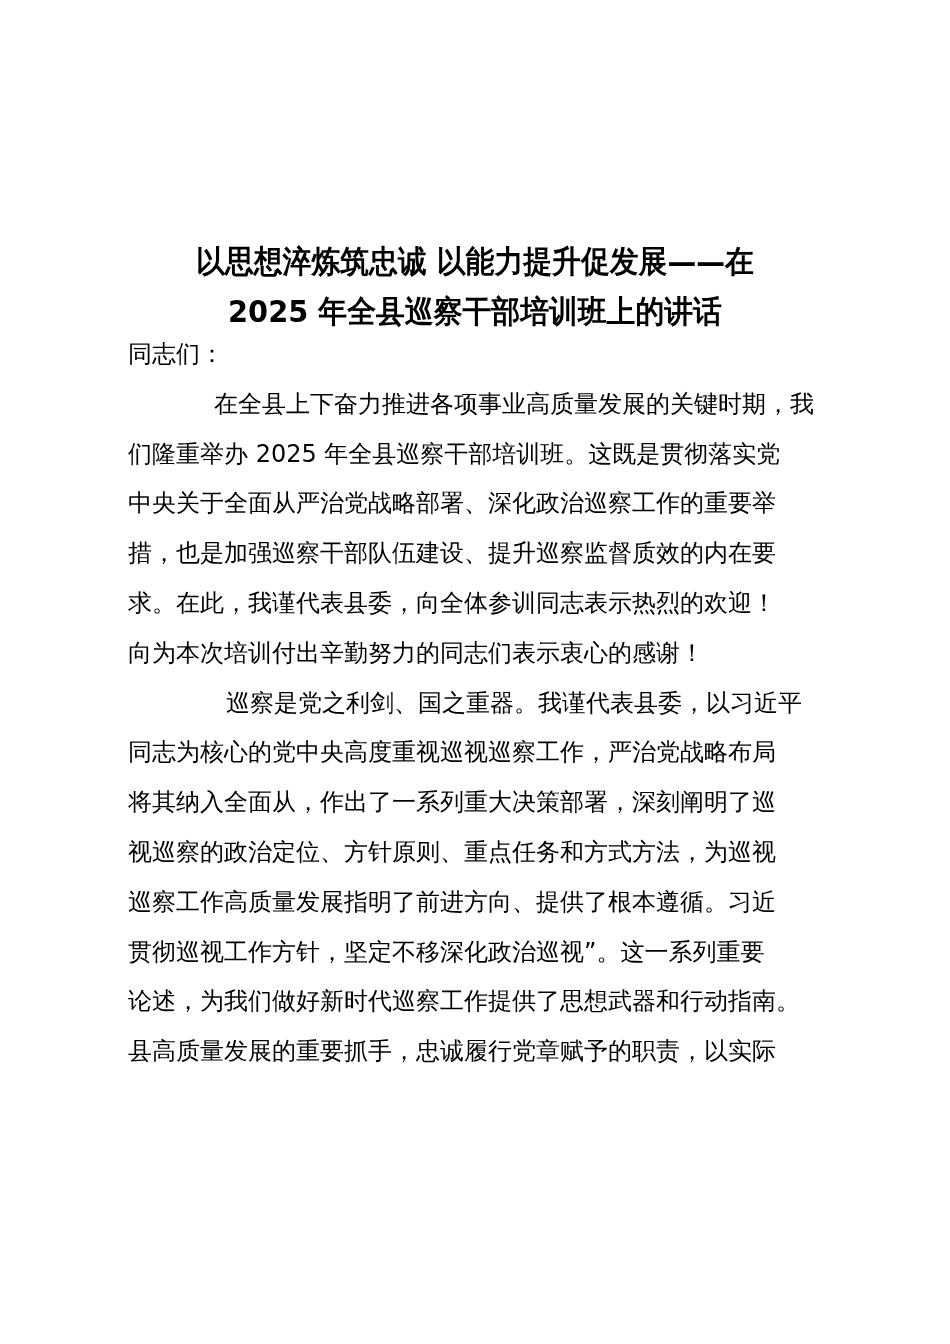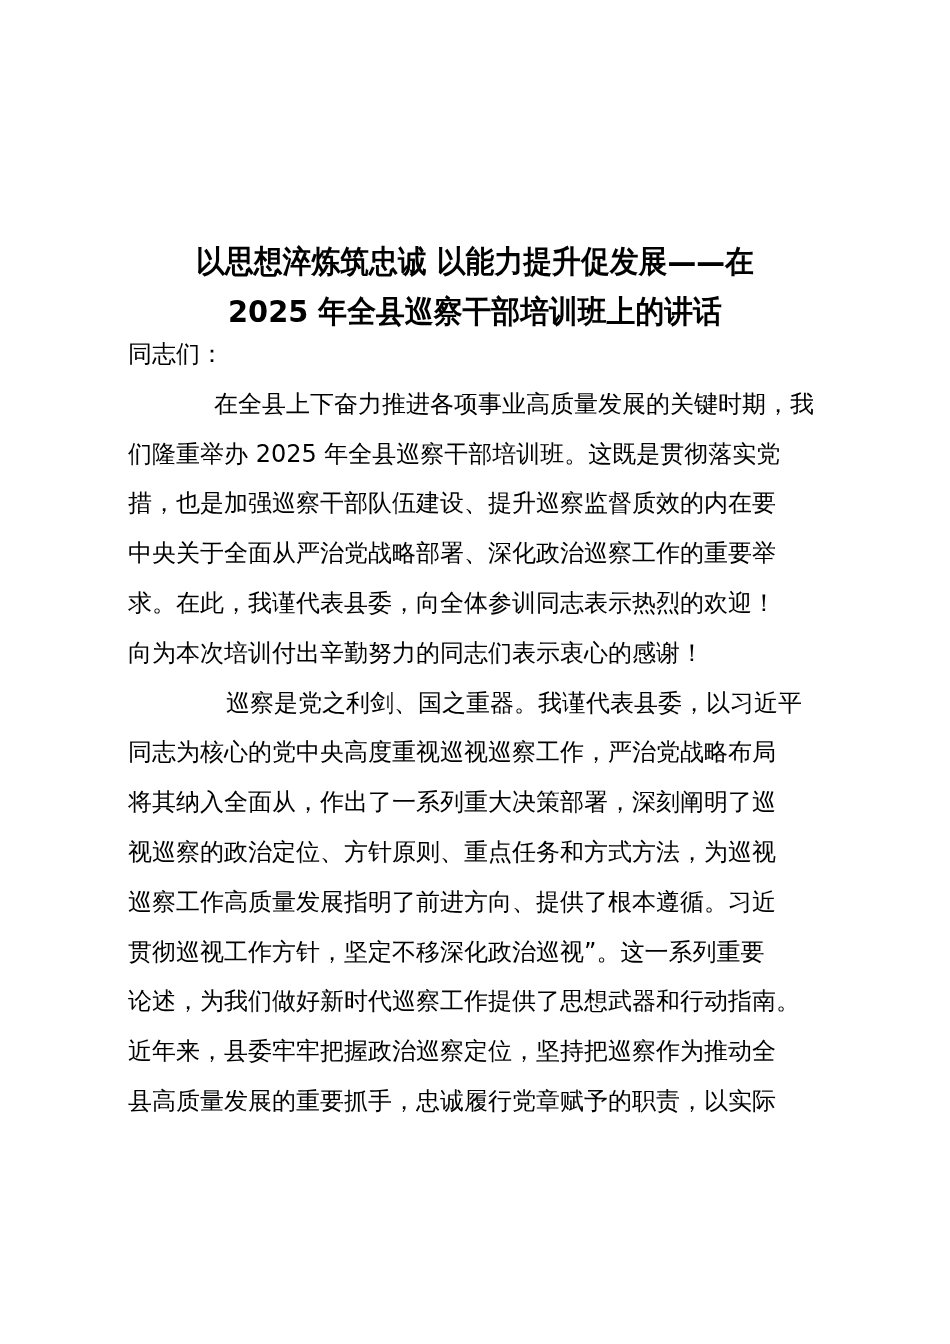--- a/index.html
+++ b/index.html
@@ -69,32 +69,31 @@
     <span class="tline">以思想淬炼筑忠诚  以能力提升促发展——在</span>
     <span class="tline">2025 年全县巡察干部培训班上的讲话</span>
   </div>
 
   <div class="body-text">
     <span class="line">同志们：</span>
 
     <div>
       <span class="line indent">在全县上下奋力推进各项事业高质量发展的关键时期，我</span>
       <span class="line">们隆重举办 2025 年全县巡察干部培训班。这既是贯彻落实党</span>
+      <span class="line">中央关于全面从严治党战略部署、深化政治巡察工作的重要举</span>
       <span class="line">措，也是加强巡察干部队伍建设、提升巡察监督质效的内在要</span>
-      <span class="line">中央关于全面从严治党战略部署、深化政治巡察工作的重要举</span>
       <span class="line">求。在此，我谨代表县委，向全体参训同志表示热烈的欢迎！</span>
       <span class="line">向为本次培训付出辛勤努力的同志们表示衷心的感谢！</span>
     </div>
 
     <div>
       <span class="line indent">巡察是党之利剑、国之重器。我谨代表县委，以习近平</span>
       <span class="line">同志为核心的党中央高度重视巡视巡察工作，严治党战略布局</span>
       <span class="line">将其纳入全面从，作出了一系列重大决策部署，深刻阐明了巡</span>
       <span class="line">视巡察的政治定位、方针原则、重点任务和方式方法，为巡视</span>
       <span class="line">巡察工作高质量发展指明了前进方向、提供了根本遵循。习近</span>
       <span class="line">贯彻巡视工作方针，坚定不移深化政治巡视”。这一系列重要</span>
       <span class="line">论述，为我们做好新时代巡察工作提供了思想武器和行动指南。</span>
-      <span class="line">近年来，县委牢牢把握政治巡察定位，坚持把巡察作为推动全</span>
       <span class="line">县高质量发展的重要抓手，忠诚履行党章赋予的职责，以实际</span>
     </div>
   </div>
 
 </div>
 
 </body></html>

